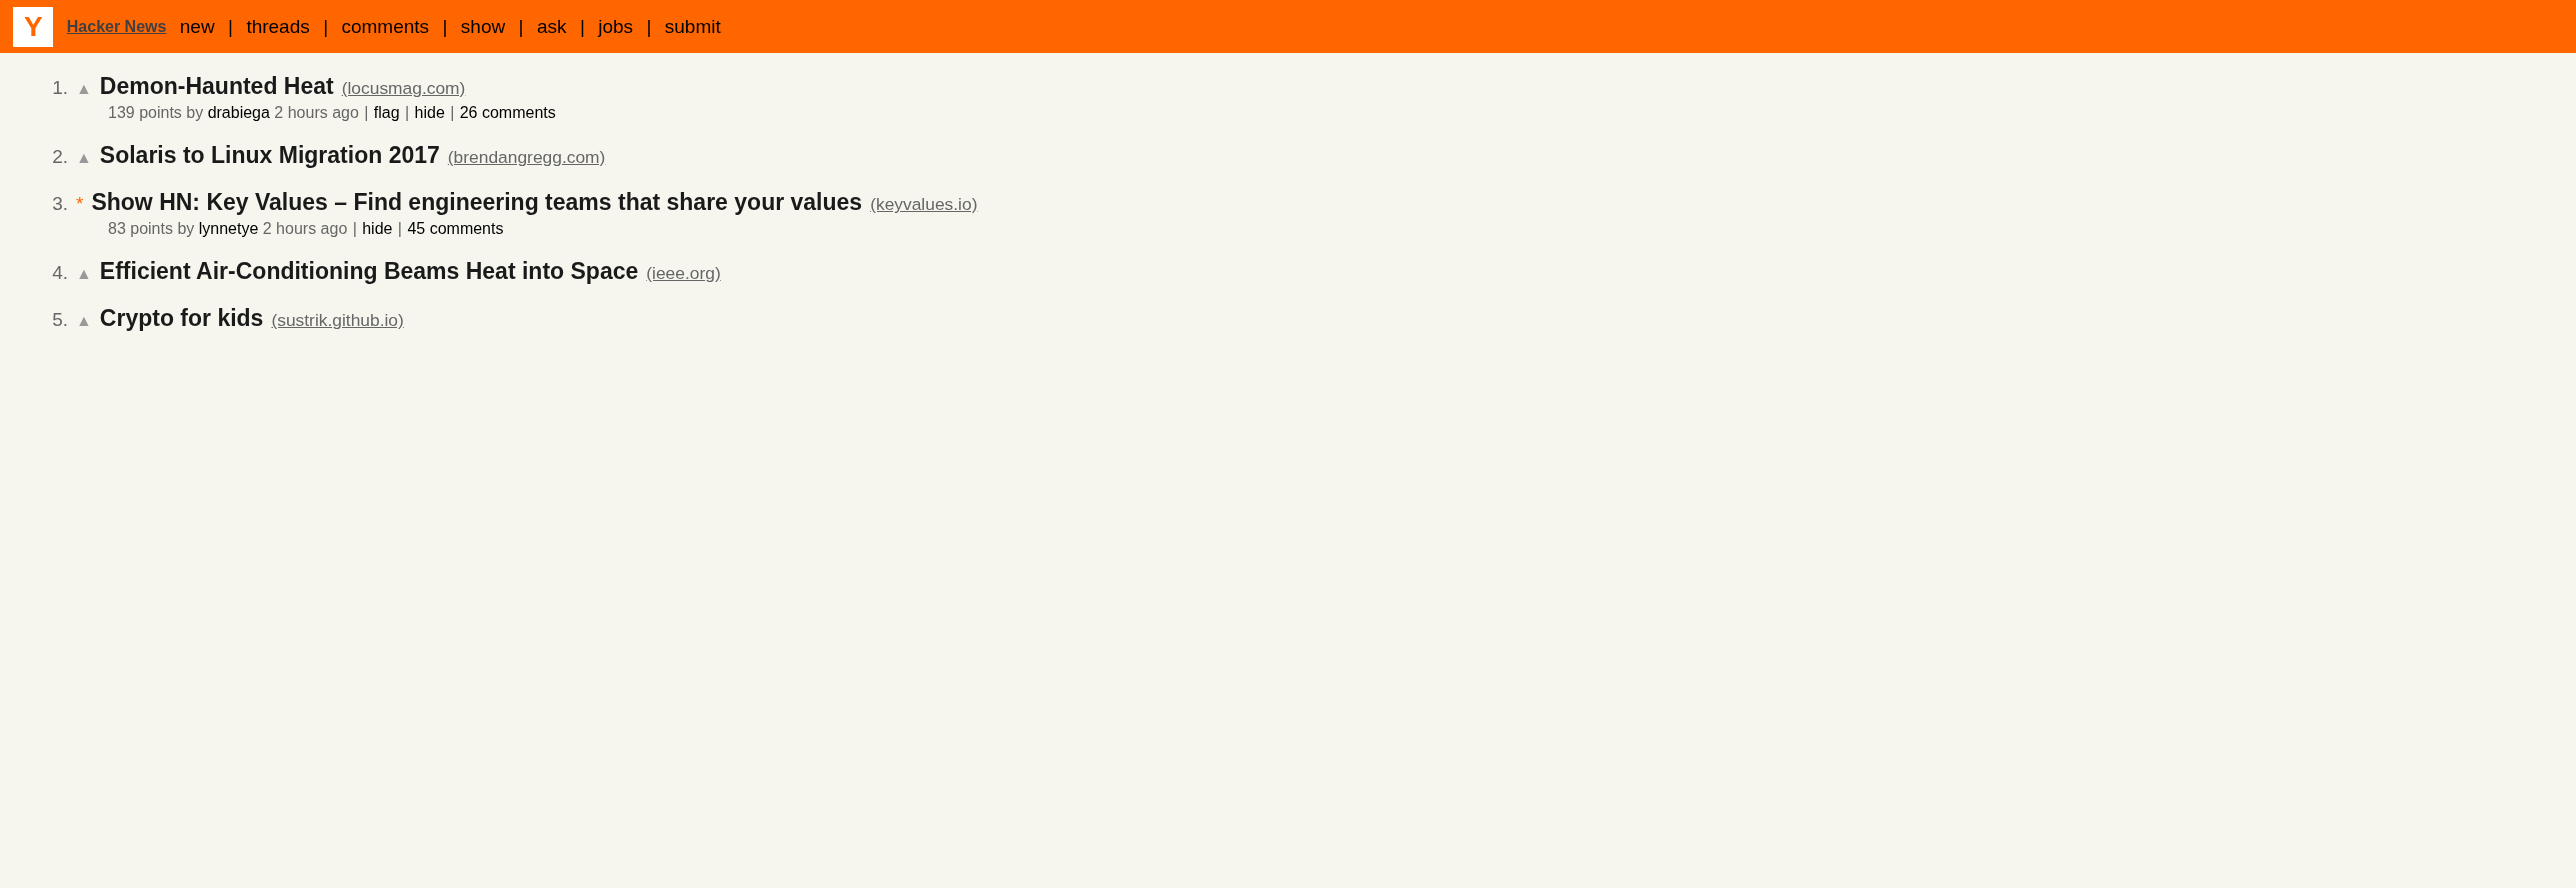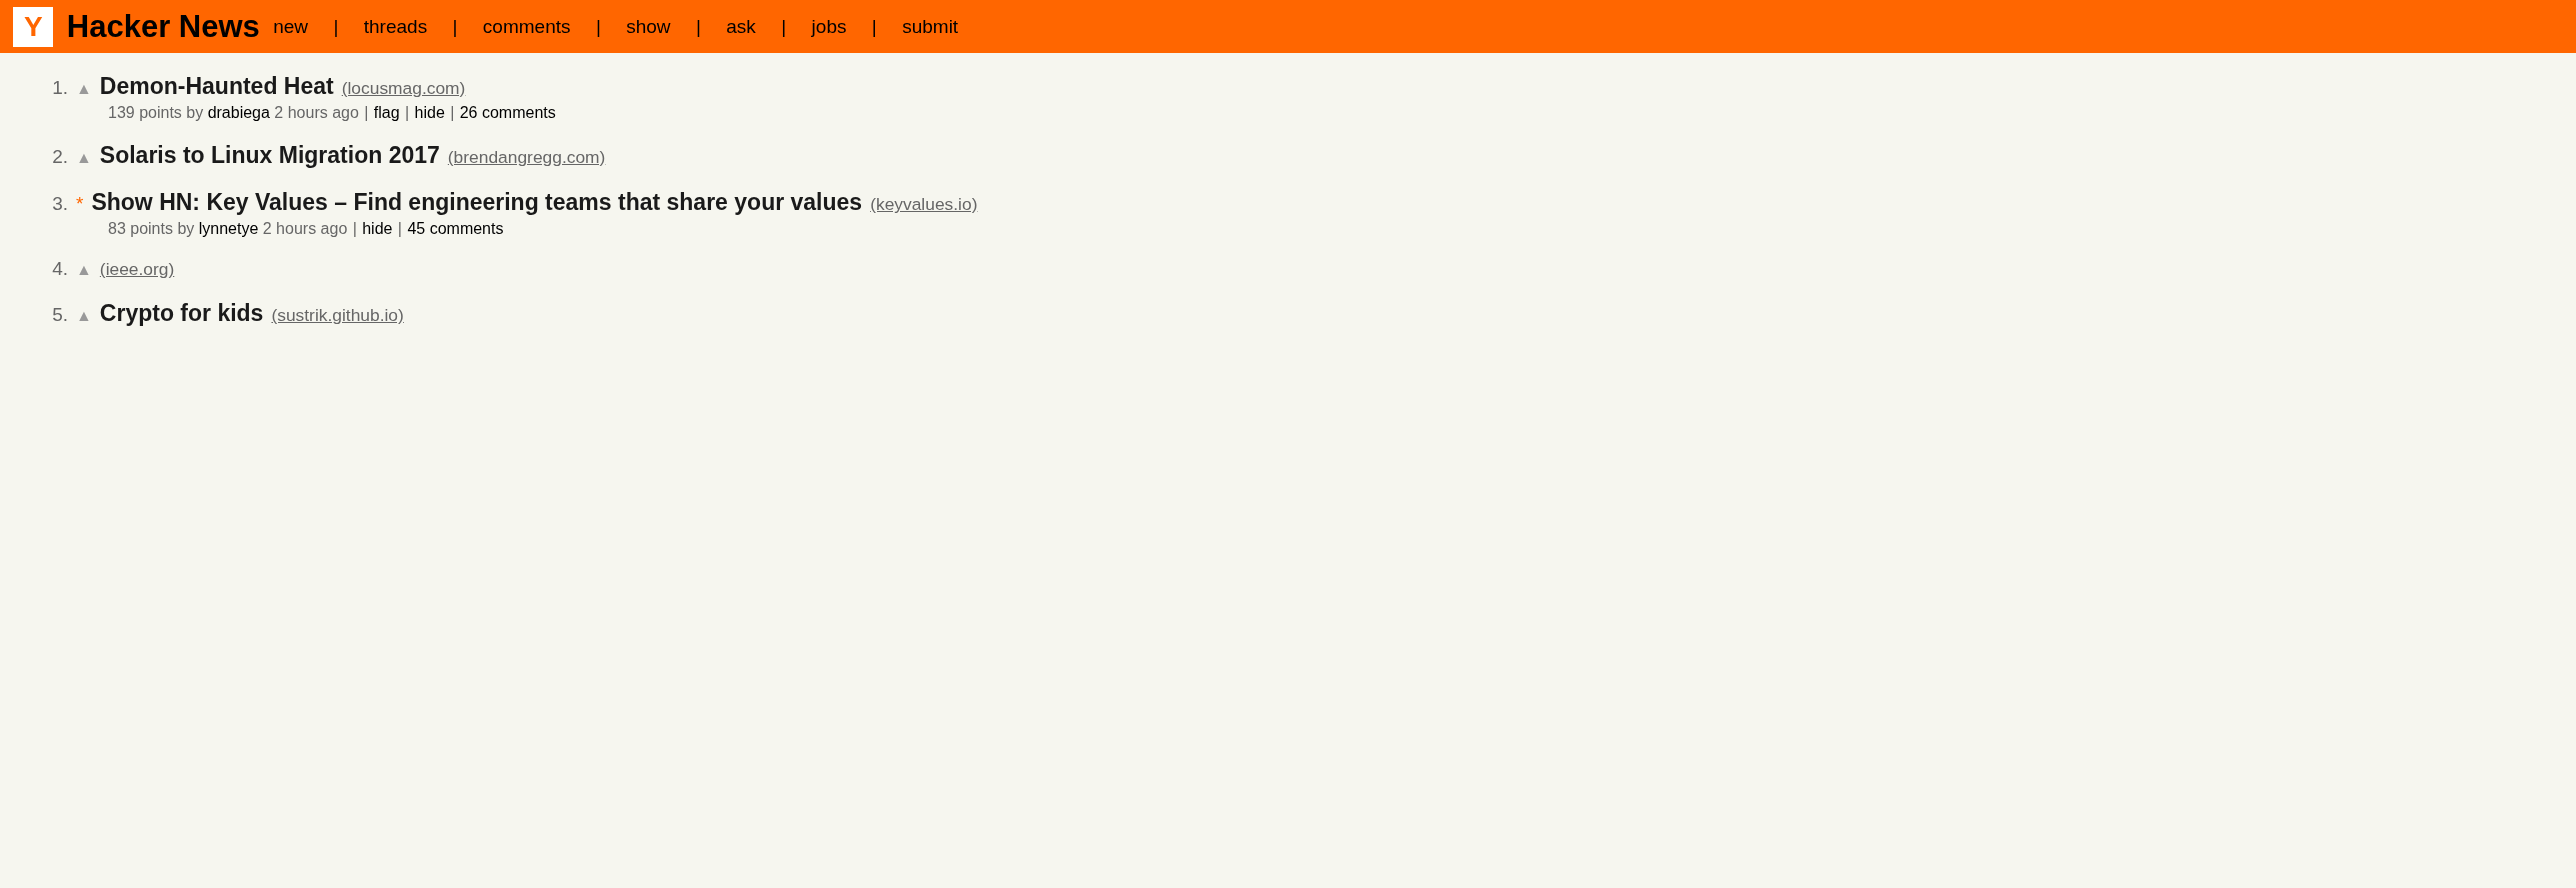--- a/index.html
+++ b/index.html
@@ -35,30 +35,31 @@
     }
 
     .logo-y {
       font-size: 28px;
       font-weight: bold;
       color: #ff6600;
       line-height: 1;
     }
 
     .site-title {
-      font-size: 31px;
+      font-size: 16px;
       font-weight: bold;
-      color: #000000;
+      color: #404040;
       white-space: nowrap;
+      text-decoration: underline;
     }
 
     .nav-links {
       display: flex;
       align-items: center;
-      gap: 16px;
+      gap: 4px;
       font-size: 19px;
       color: #000000;
     }
 
     .nav-sep {
       margin: 0 9.4px;
       color: #000000;
     }
 
     .nav-link {
@@ -189,20 +190,21 @@
           <span class="upvote-star">*</span>
           <a class="story-title">Show HN: Key Values – Find engineering teams that share your values</a>
           <span class="story-domain"> (keyvalues.io)</span>
         </div>
         <div class="story-meta"><span>83 points by </span><a class="meta-link">lynnetye</a><span> 2 hours ago</span><span class="meta-sep">|</span><a class="meta-link">hide</a><span class="meta-sep">|</span><a class="meta-link">45 comments</a></div>
       </li>
       <li class="story-item">
         <div class="story-title-row">
           <span class="story-number">4.</span>
           <span class="upvote-arrow">▲</span>
+          <a class="story-title">Efficient Air-Conditioning Beams Heat into Space</a>
           <span class="story-domain"> (ieee.org)</span>
         </div>
       </li>
       <li class="story-item">
         <div class="story-title-row">
           <span class="story-number">5.</span>
           <span class="upvote-arrow">▲</span>
           <a class="story-title">Crypto for kids</a>
           <span class="story-domain"> (sustrik.github.io)</span>
         </div>

